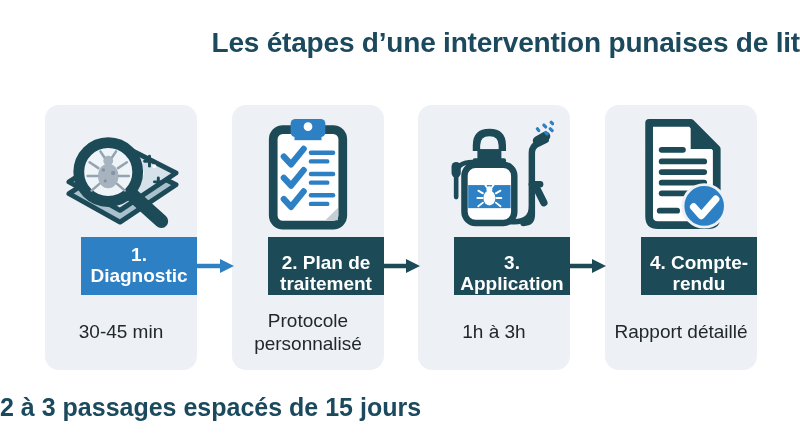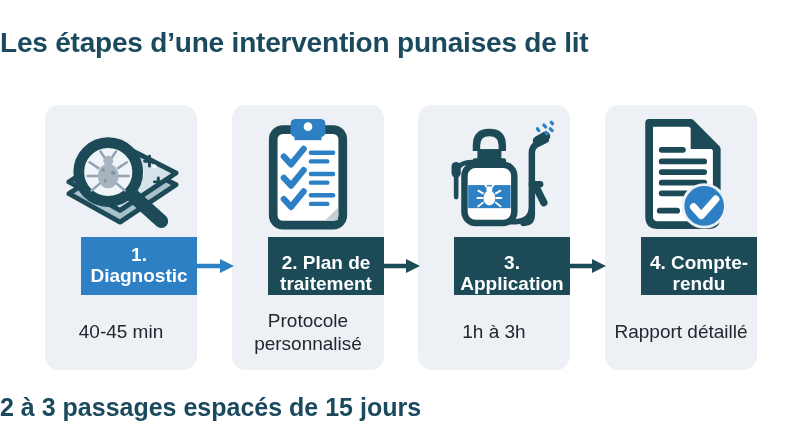--- a/index.html
+++ b/index.html
@@ -11,21 +11,21 @@
     --detail-text:#20282e;
     --band-text:#ffffff;
   }
   *{margin:0;padding:0;box-sizing:border-box;}
   body{font-family:"Liberation Sans",sans-serif;background:#e9e9e9;}
   .stage{
     position:relative;width:800px;height:446px;background:var(--background);
     overflow:hidden;margin:0 auto;
   }
   .title{
-    position:absolute;top:27px;left:0;right:0;text-align:left;
+    position:absolute;top:27px;left:0;right:0;text-align:right;
     font-size:28px;font-weight:bold;color:var(--heading-text);letter-spacing:-0.2px;
   }
   .card{
     position:absolute;top:105px;width:152px;height:265px;
     background:var(--card-background);border-radius:14px;
   }
   .card-1{left:45px;}  .card-2{left:232px;}
   .card-3{left:418px;} .card-4{left:605px;}
   .icon-wrap{
     position:absolute;top:6px;left:0;right:0;height:126px;
@@ -89,21 +89,21 @@
         <circle cx="45" cy="52" r="1.8" fill="#8295a4"></circle>
         <circle cx="55" cy="55" r="2.2" fill="#8295a4"></circle>
         <circle cx="47" cy="63" r="1.6" fill="#8295a4"></circle>
         <line x1="74" y1="77" x2="104" y2="104" stroke="#1d4a57" stroke-width="14" stroke-linecap="round"></line>
       </svg>
     </div>
     <div class="band band--blue">
       <span>1. Diagnostic</span>
     </div>
     <div class="detail">
-      <span>40-45 min</span>
+      <span>30-45 min</span>
     </div>
   </div>
 
   <div class="card card-2">
     <div class="icon-wrap">
       <svg width="86" height="114" viewBox="0 0 88 118" aria-hidden="true">
         <rect x="8" y="13" width="72" height="99" rx="10" fill="#ffffff" stroke="#1d4a57" stroke-width="9"></rect>
         <path d="M62,107 L75,107 L75,94 Z" fill="#c3ced7"></path>
         <rect x="26" y="2" width="36" height="19" rx="5" fill="#2e80c4"></rect>
         <rect x="30" y="16" width="28" height="8" fill="#2e80c4"></rect>

